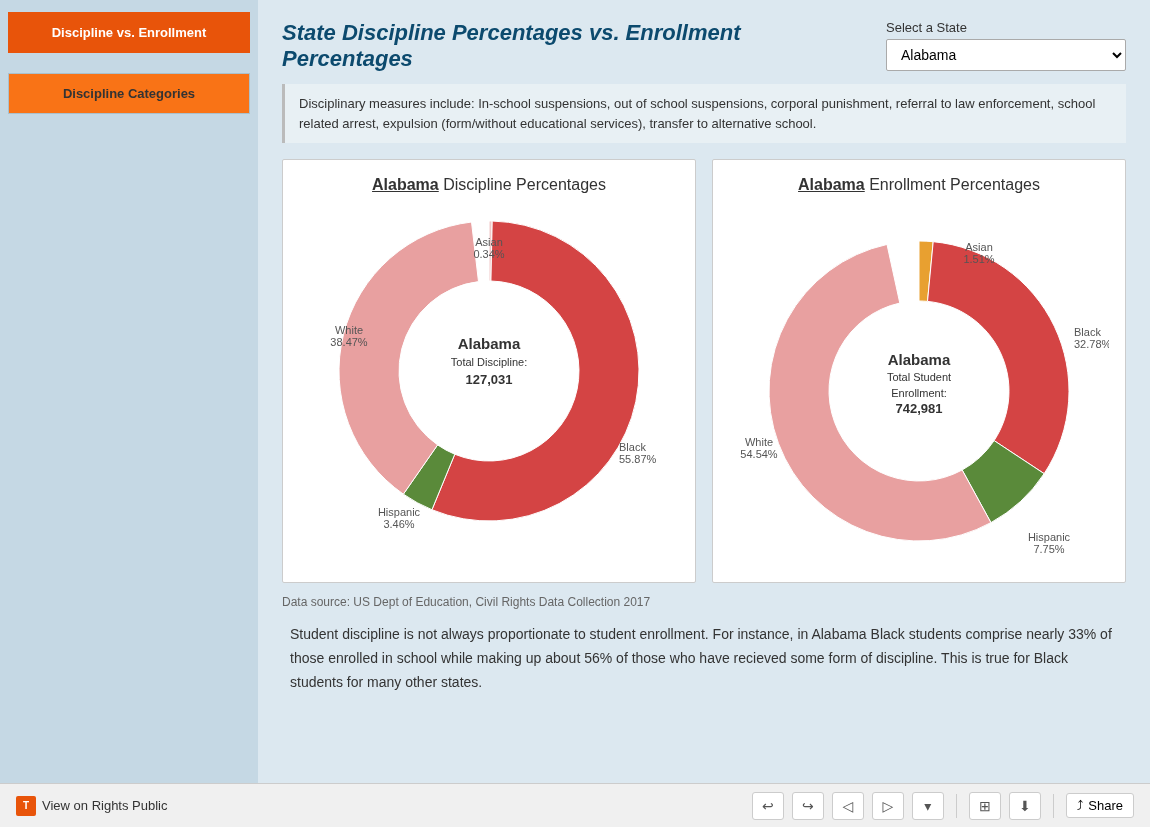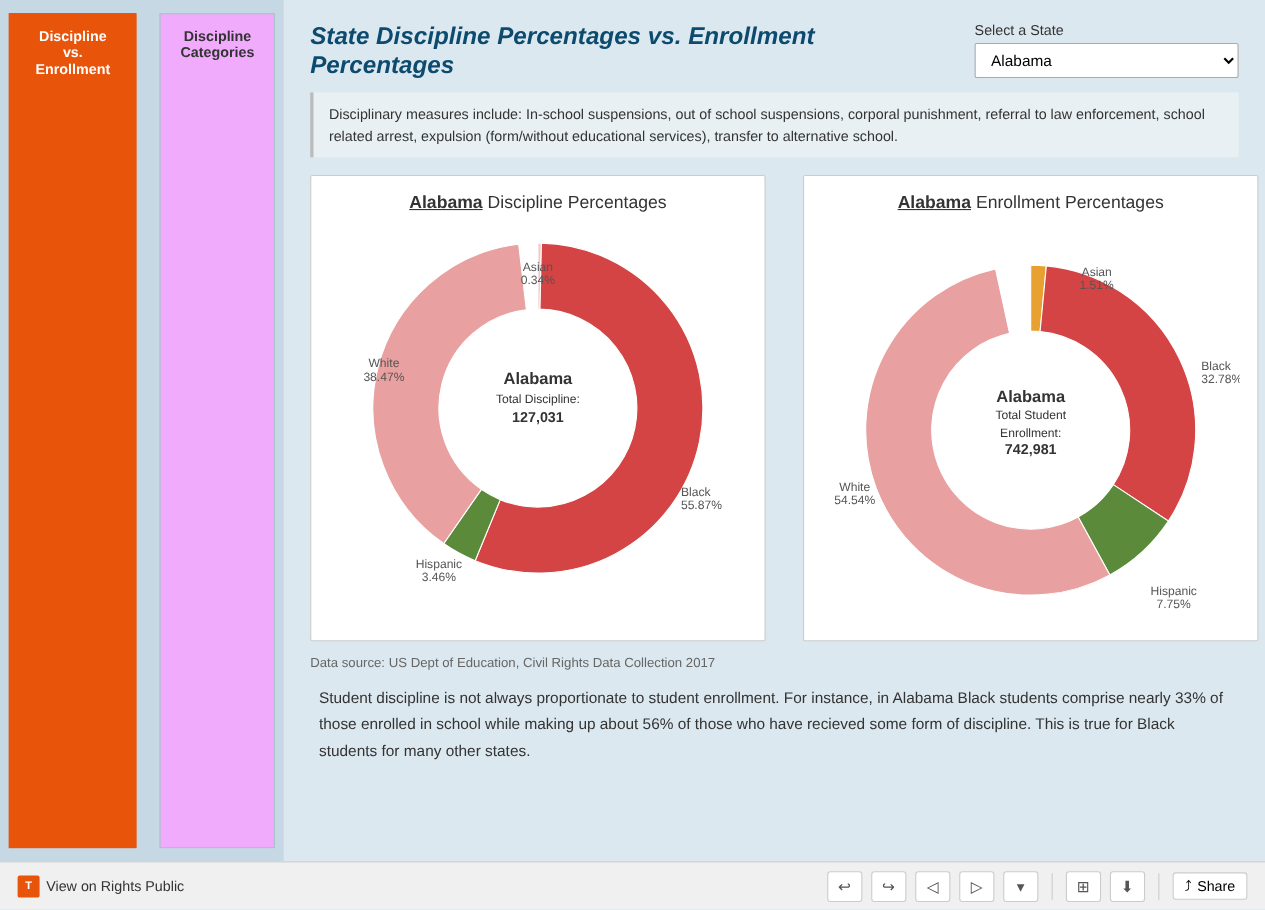--- a/index.html
+++ b/index.html
@@ -18,32 +18,32 @@
       flex: 1;
       height: calc(100% - 44px);
     }
 
     
     .sidebar {
       width: 258px;
       background: #c5d8e4;
       padding: 10px 0;
       display: flex;
-      flex-direction: row;
-      gap: 5px;
+      flex-direction: column;
+      gap: 16px;
       flex-shrink: 0;
     }
 
     .sidebar-item {
       padding: 12px 16px;
       font-size: 13px;
       font-weight: 600;
       cursor: pointer;
       color: #333;
-      background: #f0abfc;
+      background: #f97316;
       border: 1px solid #aac0cc;
       margin: 2px 8px;
       text-align: center;
     }
 
     .sidebar-item.active {
       background: #e8540a;
       color: white;
       border-color: #e8540a;
     }
@@ -104,21 +104,21 @@
       background: #e8f0f4;
       border-left: 3px solid #bbb;
       padding: 10px 14px;
       margin-bottom: 16px;
       line-height: 1.5;
     }
 
     
     .charts-row {
       display: flex;
-      gap: 34px;
+      gap: 16px;
       margin-bottom: 12px;
     }
 
     .chart-card {
       flex: 1;
       background: white;
       border: 1px solid #ccc;
       border-radius: 2px;
       padding: 16px;
       position: relative;

